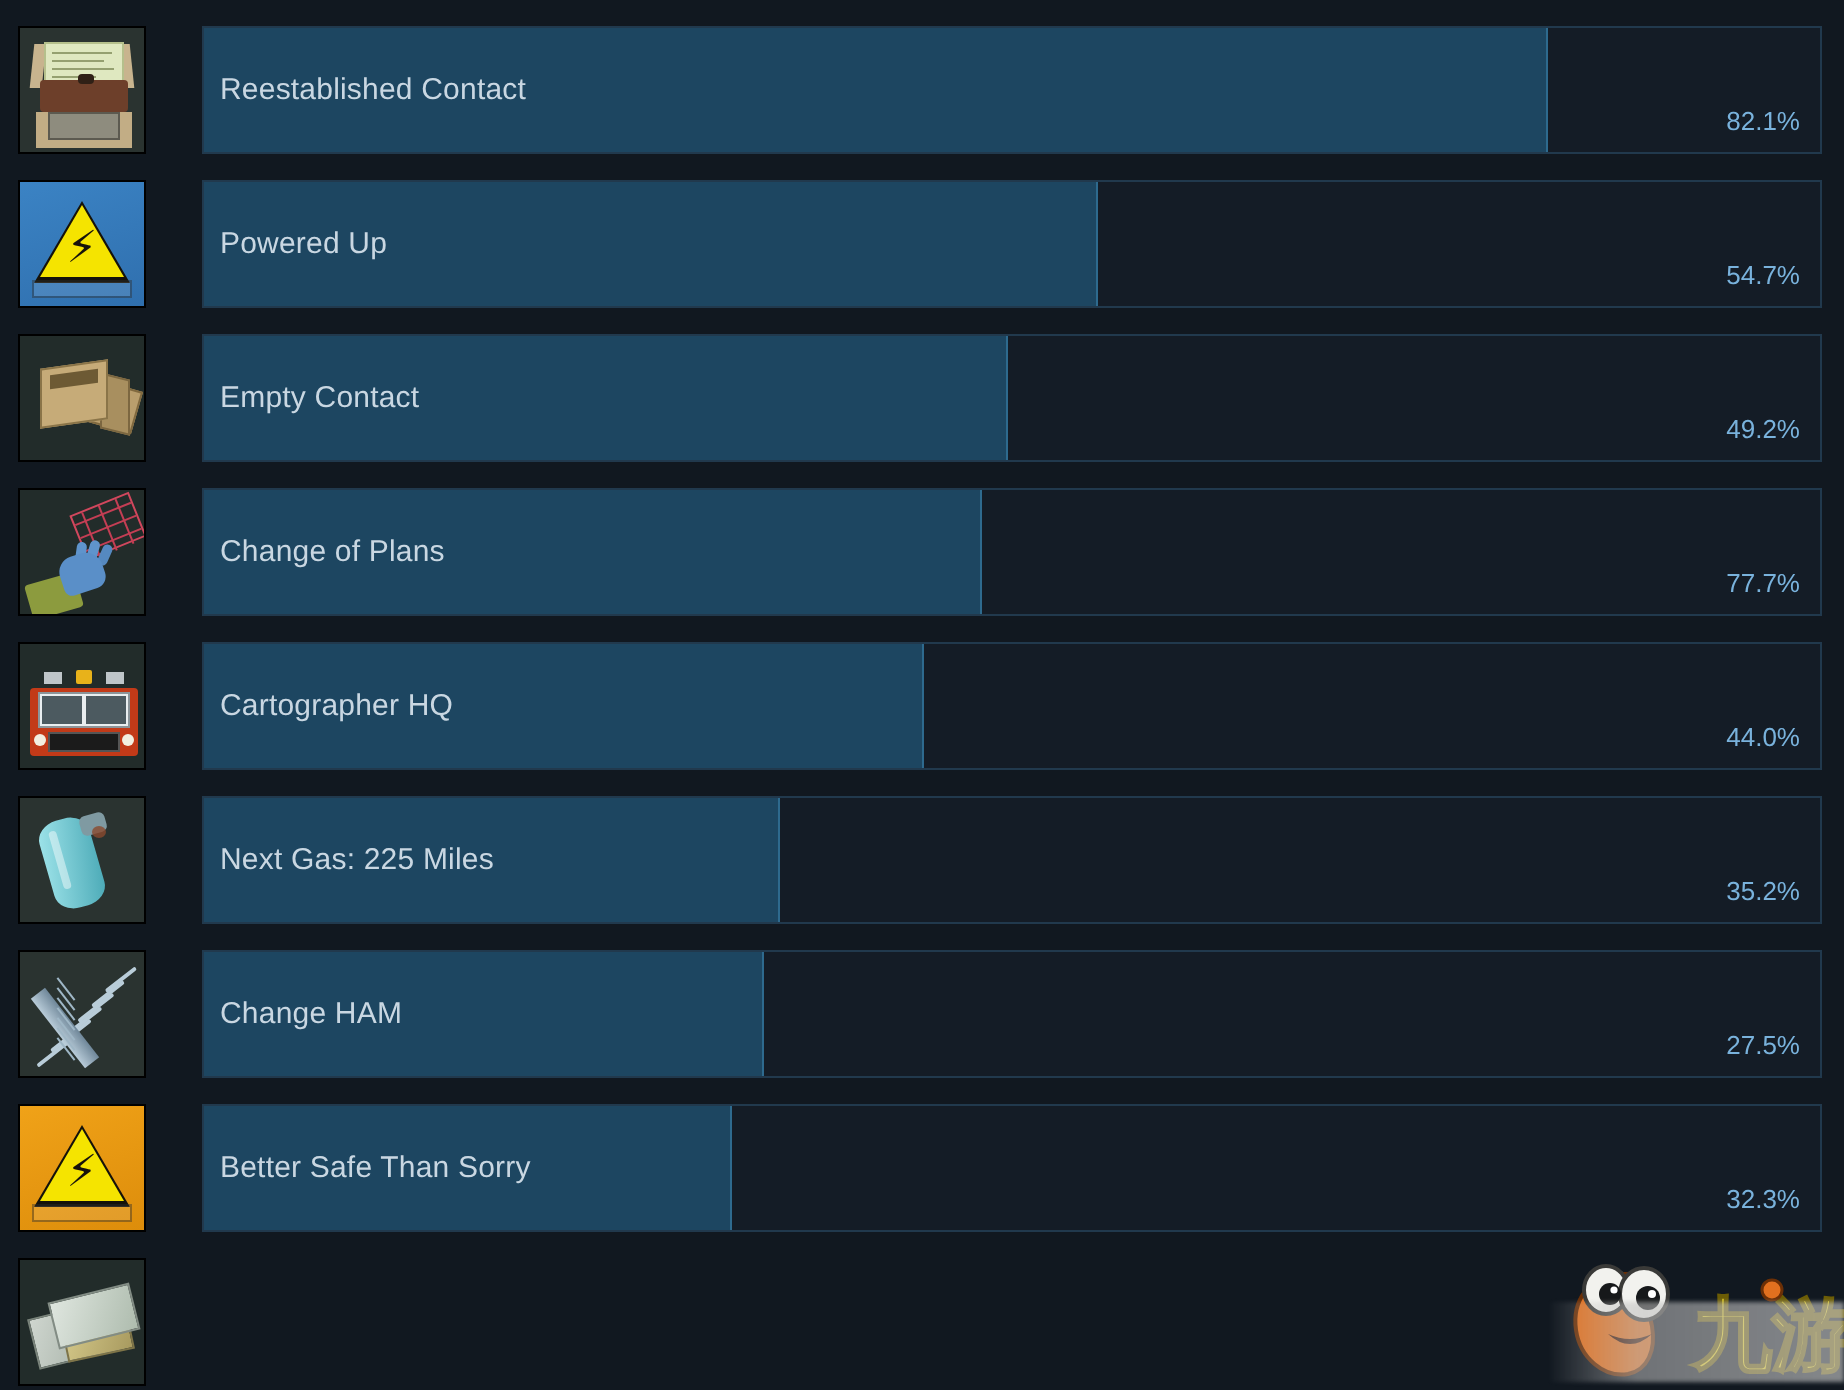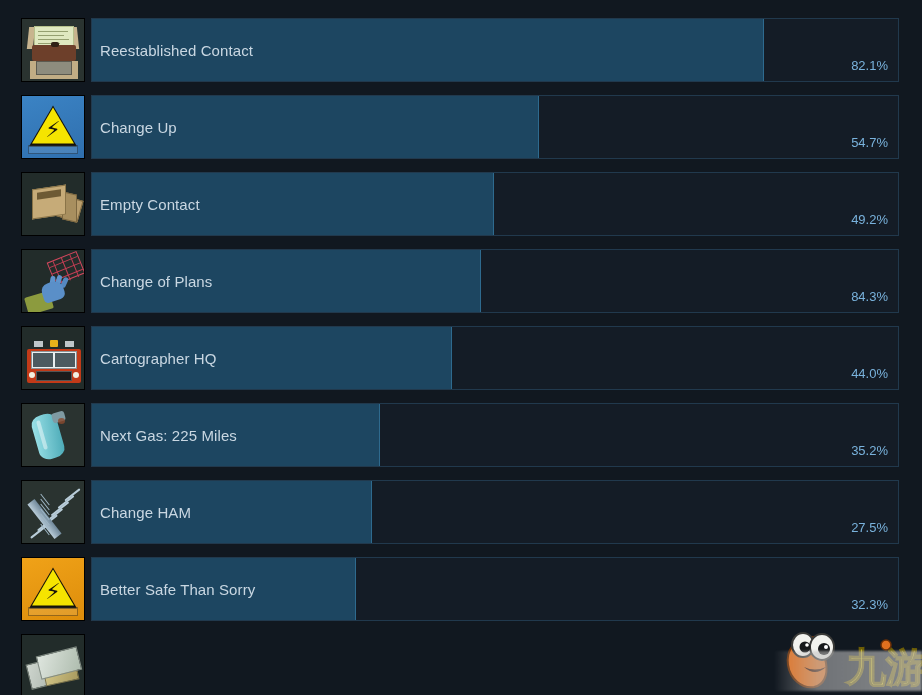--- a/index.html
+++ b/index.html
@@ -7,23 +7,24 @@
     width:922px; height:695px;
     background:#111820;
     font-family:"Liberation Sans", sans-serif;
     overflow:hidden;
   }
   #app { position:relative; width:922px; height:695px; background:#111820; }
 
   .ach-row {
     position:relative;
     display:flex;
-    align-items:flex-start;
+    align-items:flex-end;
     height:77px;
-    padding:12px;
+    padding:0;
+    gap:22px;
   }
 
   
   .icon-wrap {
     width:64px; height:64px;
     margin:6px 6px 0 9px;
     flex:0 0 64px;
     border:1px solid #000;
     position:relative;
     overflow:hidden;
@@ -197,21 +198,21 @@
           <div class="icon-art">
             <div class="hz-plate blue"></div>
             <div class="hz-tri-in"></div>
             <div class="hz-tri"></div>
             <div class="hz-bolt">⚡</div>
             <div class="hz-strip"></div>
           </div>
         </div>
         <div class="bar-outer">
           <div class="bar-fill" style="width: 447.446px;"></div>
-          <div class="bar-label">Change Up</div>
+          <div class="bar-label">Powered Up</div>
           <div class="bar-pct">54.7%</div>
         </div>
       </div>
       <div class="ach-row">
         <div class="icon-wrap">
           <div class="icon-art bg-grime">
             <div class="cr-lid"></div>
             <div class="cr-side"></div>
             <div class="cr-box">
               <div class="cr-in"></div>
@@ -238,21 +239,21 @@
             <div class="hn-sleeve"></div>
             <div class="hn-f1"></div>
             <div class="hn-f2"></div>
             <div class="hn-f3"></div>
             <div class="hn-hand"></div>
           </div>
         </div>
         <div class="bar-outer">
           <div class="bar-fill" style="width: 388.55px;"></div>
           <div class="bar-label">Change of Plans</div>
-          <div class="bar-pct">84.3%</div>
+          <div class="bar-pct">77.7%</div>
         </div>
       </div>
       <div class="ach-row">
         <div class="icon-wrap">
           <div class="icon-art bg-grime">
             <div class="ft-beac" style="left:12px"></div>
             <div class="ft-beac" style="left:43px"></div>
             <div class="ft-amber"></div>
             <div class="ft-body"></div>
             <div class="ft-cab"></div>

